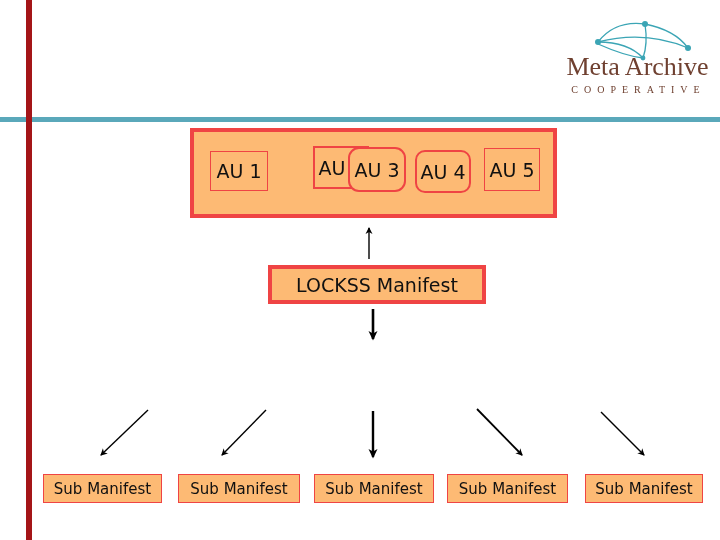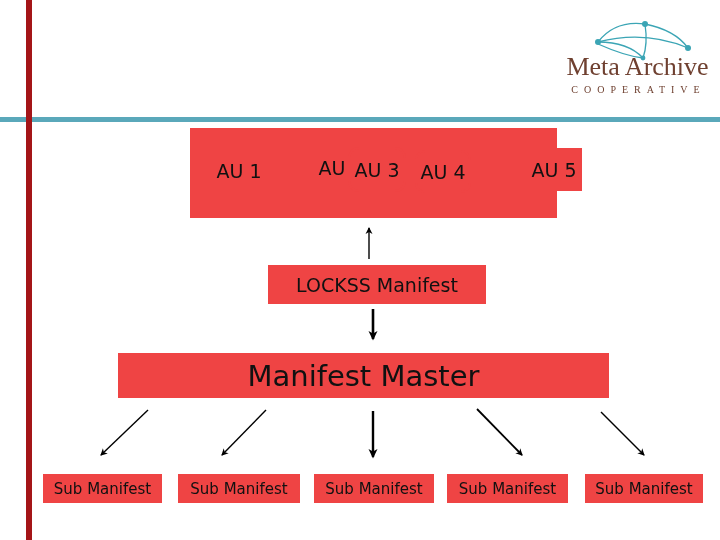--- a/index.html
+++ b/index.html
@@ -53,36 +53,36 @@
     font-family: "Liberation Serif", "DejaVu Serif", serif;
     font-size: 10px;
     letter-spacing: 6px;
     color: #6f4030;
     white-space: nowrap;
   }
 
   
   .dbox {
     position: absolute;
-    background: #ef4444;
+    background: #fdba74;
     border: 4px solid #ef4444;
     display: flex;
     align-items: center;
     justify-content: center;
     box-sizing: border-box;
   }
 
   .au-outer { left: 190px; top: 128px; width: 367px; height: 90px; }
 
   .au-box { font-size: 19px; }
   .au-1 { left: 210px; top: 151px; width: 58px; height: 40px; border-width: 1.5px; }
   .au-2 { left: 281px; top: 146px; width: 56px; height: 43px; border-width: 2px; margin-left: 32px; }
   .au-3 { left: 348px; top: 147px; width: 58px; height: 45px; border-width: 2.5px; border-radius: 11px; }
   .au-4 { left: 415px; top: 150px; width: 56px; height: 43px; border-width: 2px; border-radius: 10px; }
-  .au-5 { left: 484px; top: 148px; width: 56px; height: 43px; border-width: 1.5px; margin-left: 42px; }
+  .au-5 { left: 484px; top: 148px; width: 56px; height: 43px; border-width: 1.5px; }
 
   .crawler-box { left: 268px; top: 265px; width: 218px; height: 39px; font-size: 19px; }
 
   .master-box { left: 118px; top: 353px; width: 491px; height: 45px; font-size: 29px; }
 
   .sub-box { border-width: 1.5px; font-size: 15px; height: 29px; top: 474px; }
   .sub-1 { left: 43px;  width: 119px; }
   .sub-2 { left: 178px; width: 122px; }
   .sub-3 { left: 314px; width: 120px; }
   .sub-4 { left: 447px; width: 121px; }
@@ -126,21 +126,20 @@
 
   <div class="dbox au-outer"></div>
   <div class="dbox au-box au-1">AU 1</div>
   <div class="dbox au-box au-2">AU 2</div>
   <div class="dbox au-box au-3">AU 3</div>
   <div class="dbox au-box au-4">AU 4</div>
   <div class="dbox au-box au-5">AU 5</div>
 
   <div class="dbox crawler-box">LOCKSS Manifest</div>
 
-  <div class="dbox master-box">Manifest Master</div>
 
   <div class="dbox sub-box sub-1">Sub Manifest</div>
   <div class="dbox sub-box sub-2">Sub Manifest</div>
   <div class="dbox sub-box sub-3">Sub Manifest</div>
   <div class="dbox sub-box sub-4">Sub Manifest</div>
   <div class="dbox sub-box sub-5">Sub Manifest</div>
 
   <svg class="arrow-layer" width="720" height="540" viewBox="0 0 720 540">
     <defs>
       <marker id="ah-s" markerWidth="9" markerHeight="9" refX="6.5" refY="4" orient="auto" markerUnits="userSpaceOnUse">

